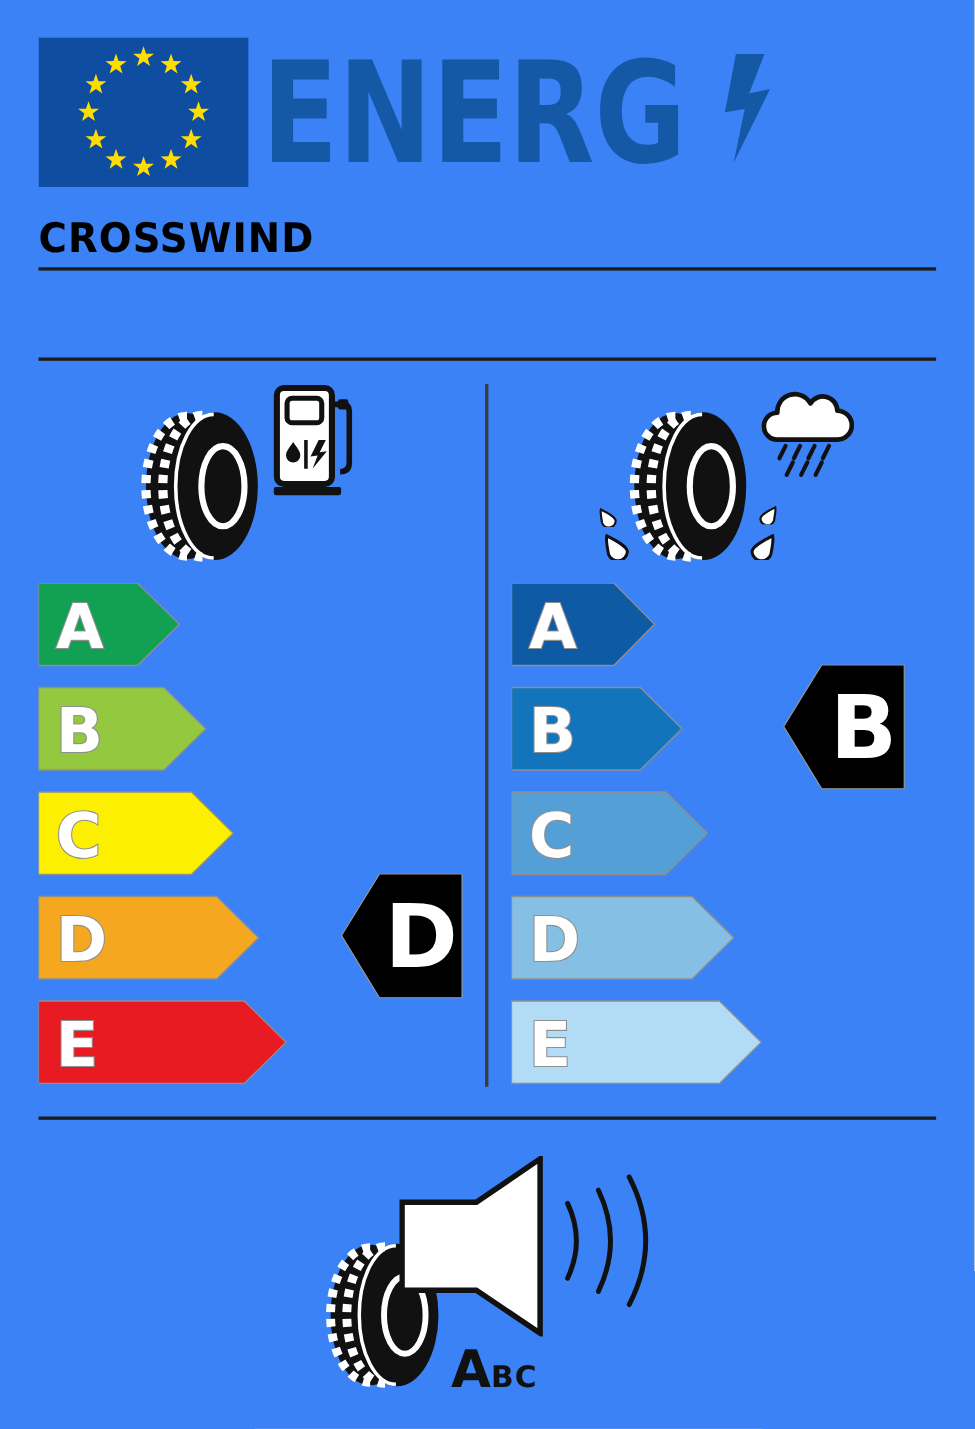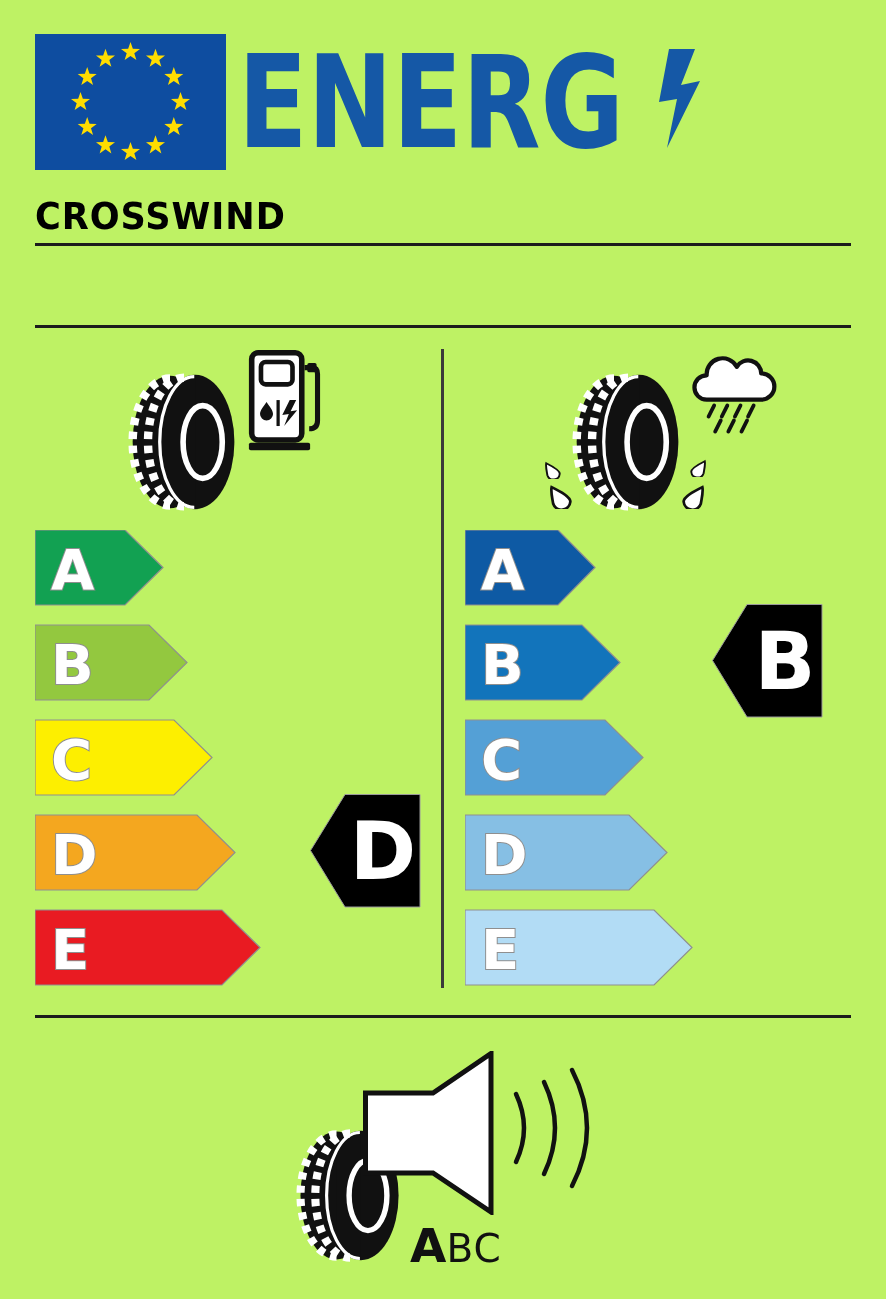--- a/index.html
+++ b/index.html
@@ -1,19 +1,19 @@
 <!DOCTYPE html>
 <html><head>
 <meta charset="utf-8">
 <style>
   html,body{margin:0;padding:0;background:#ffffff;}
   #label-root{
     position:relative;
     width:886px;height:1299px;
-    background:#bef264;
+    background:#3b82f6;
     font-family:"DejaVu Sans", sans-serif;
     overflow:hidden;
   }
   .abs{position:absolute;}
   .hline{position:absolute;height:3px;background:#1c1c1c;}
   .vline{position:absolute;width:3px;background:#3a3a3a;}
   #brand-name{
     position:absolute;left:35px;top:195px;
     font-size:37px;font-weight:700;color:#000;
     letter-spacing:1px;
@@ -39,21 +39,21 @@
     position:absolute;left:364px;top:1104px;width:116px;
     text-align:center;font-size:43px;font-weight:400;color:#111;
     white-space:nowrap;
   }
   #noise-classes{
     position:absolute;left:410px;top:1218px;
     display:flex;align-items:baseline;color:#111;
     white-space:nowrap;
   }
   #noise-class-highlight{font-size:47px;font-weight:700;}
-  #noise-class-others{font-size:39px;font-weight:400;letter-spacing:1px;}
+  #noise-class-others{font-size:27px;font-weight:700;letter-spacing:1px;}
 </style>
 </head>
 <body>
 
 <div id="label-root">
 
   <svg width="0" height="0" style="position:absolute">
     <defs>
       <polygon id="eustar" points="0,-10 2.35,-3.24 9.51,-3.09 3.8,1.24 5.88,8.09 0,4 -5.88,8.09 -3.8,1.24 -9.51,-3.09 -2.35,-3.24"></polygon>
       <symbol id="tire-side" viewBox="0 0 120 150">

